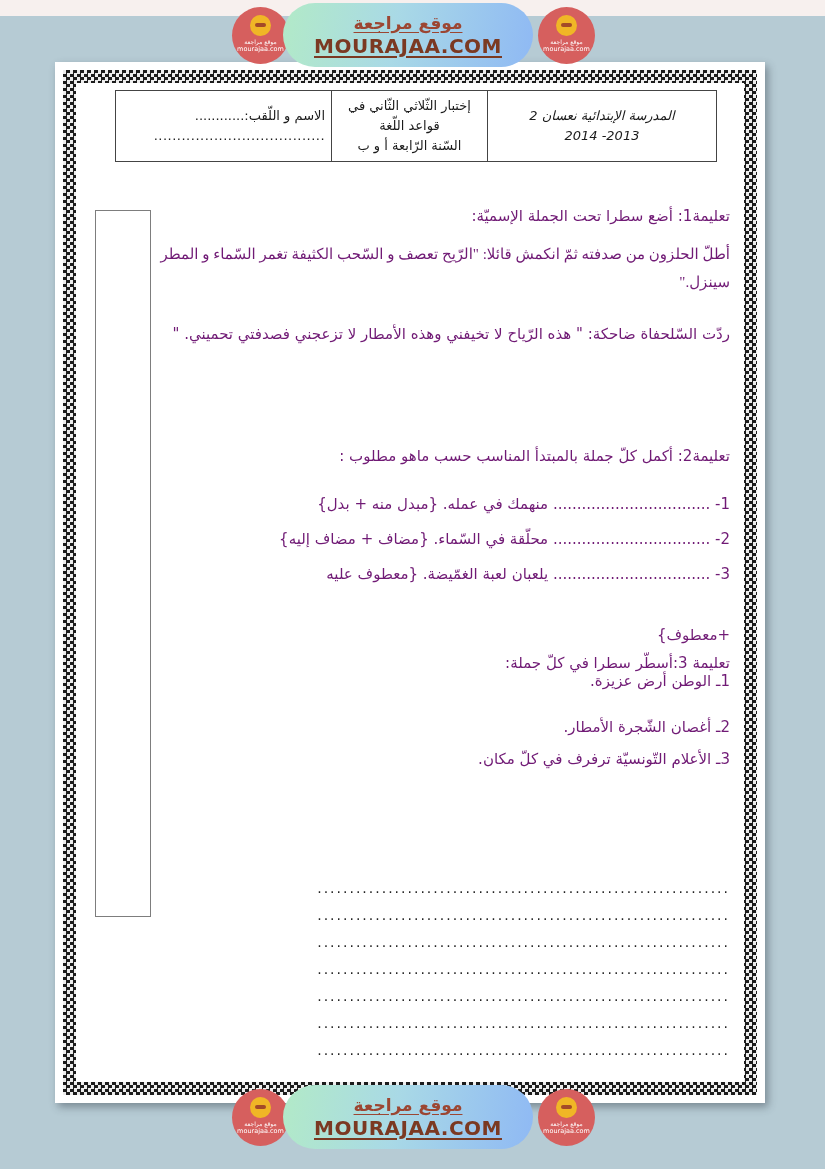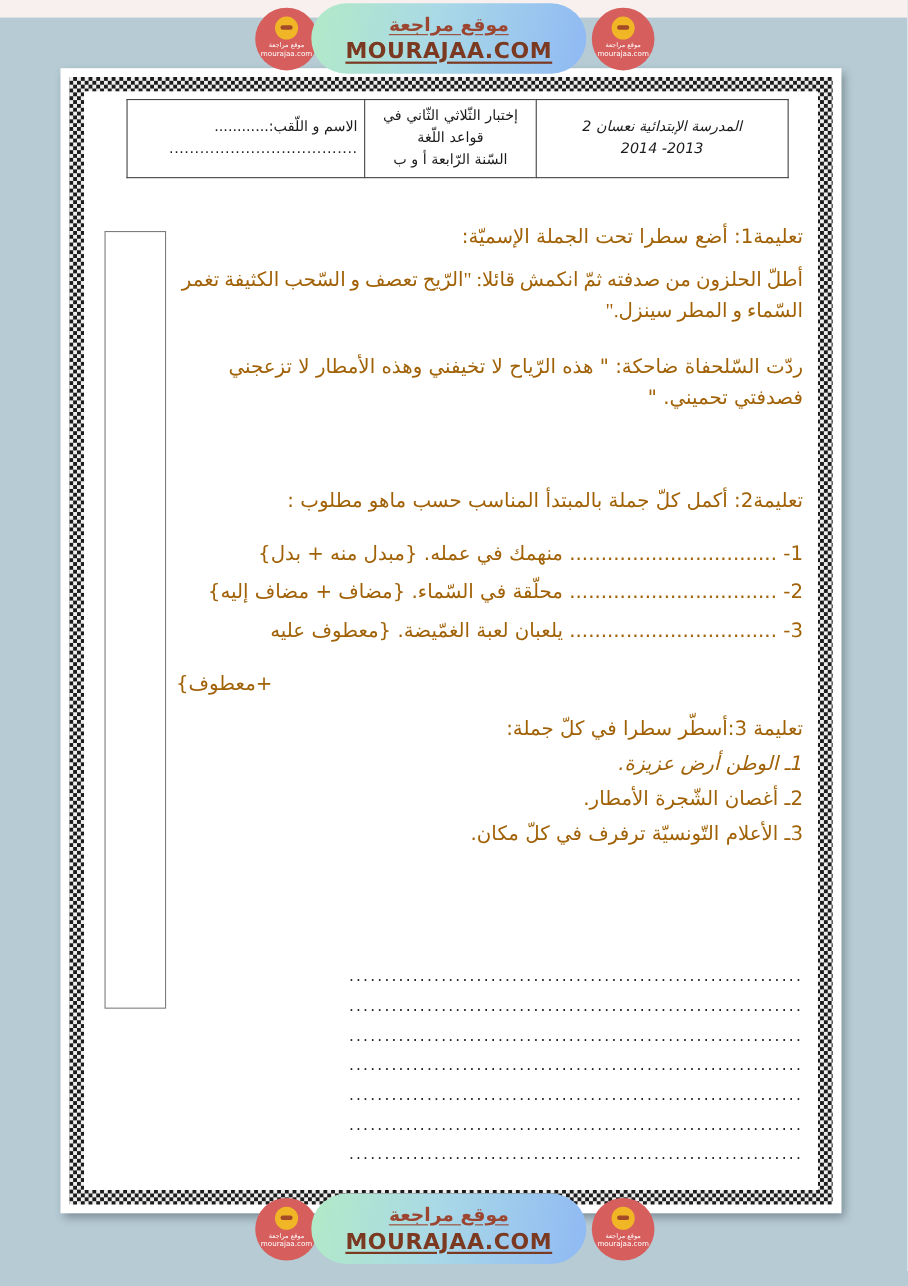--- a/index.html
+++ b/index.html
@@ -81,32 +81,32 @@
   .dots-small { letter-spacing: 0.5px; }
   
   .side-rect {
     position: absolute; left: 40px; top: 148px; width: 56px; height: 707px;
     border: 1px solid #7d7d7d; background: #ffffff;
   }
   
   .tline {
     position: absolute; right: 35px; left: 105px;
     direction: rtl; text-align: right;
-    font-size: 18px; line-height: 28px; color: #a16207;
+    font-size: 15px; line-height: 28px; color: #701a75;
   }
   .t-instr1 { top: 140px; }
   .t-p1 { top: 178px; font-family: Liberation Serif, serif; }
   .t-p2 { top: 258px; }
   .t-instr2 { top: 380px; }
   .t-e2i1 { top: 428px; }
   .t-e2i2 { top: 463px; }
   .t-e2i3 { top: 498px; }
-  .t-e2cont { top: 546px; text-align: left; }
+  .t-e2cont { top: 559px; text-align: right; }
   .t-instr3 { top: 587px; }
-  .t-e3i1 { top: 619px; font-style: italic; }
+  .t-e3i1 { top: 605px; }
   .t-e3i2 { top: 651px; }
   .t-e3i3 { top: 683px; }
   .t-instr4 { top: 746px; line-height: 33px; }
   
   .answer-area { position: absolute; top: 813px; right: 35px; left: 238px; }
   .dotline {
     direction: rtl; text-align: right; white-space: nowrap; overflow: hidden;
     font-size: 14px; line-height: 27px; letter-spacing: 2px; color: #222222;
   }
 </style>

